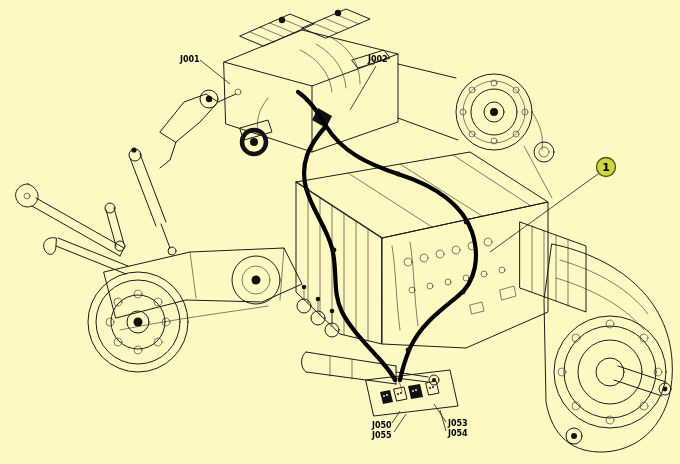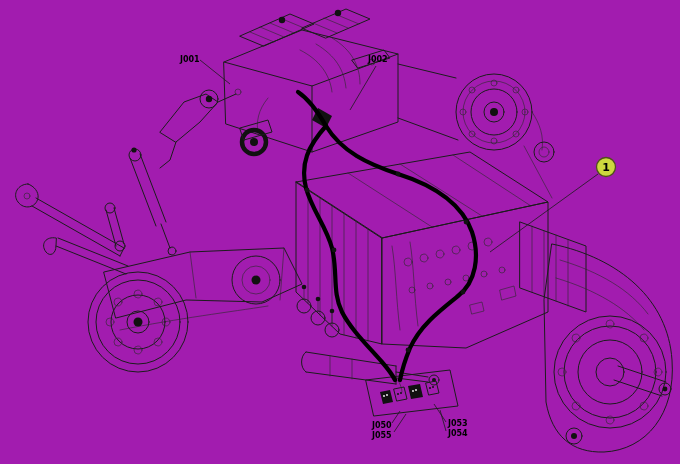--- a/index.html
+++ b/index.html
@@ -1,17 +1,17 @@
 <!DOCTYPE html>
 <html><head>
 <meta charset="utf-8">
 <style>
   html,body { margin:0; padding:0; background:#ffffff; }
   .stage {
-    position:relative; width:680px; height:464px; background:#a21caf;
+    position:relative; width:680px; height:464px; background:#fef9c3;
     overflow:hidden; font-family:"DejaVu Sans", sans-serif;
   }
   svg { display:block; width:680px; height:464px; }
   .ln   { fill:none; stroke:#1c1c1c; stroke-width:1; stroke-linecap:round; stroke-linejoin:round; }
   .thin { fill:none; stroke:#2a2a2a; stroke-width:0.6; stroke-linecap:round; }
   .harness { fill:none; stroke:#000; stroke-width:4.2; stroke-linecap:round; stroke-linejoin:round; }
   .lead { fill:none; stroke:#1c1c1c; stroke-width:0.8; }
   .blk  { fill:#111; stroke:none; }
   .ring { fill:none; stroke:#111; stroke-width:4.5; }
   .lbl  { font:bold 8px "DejaVu Sans", sans-serif; fill:#000; }

